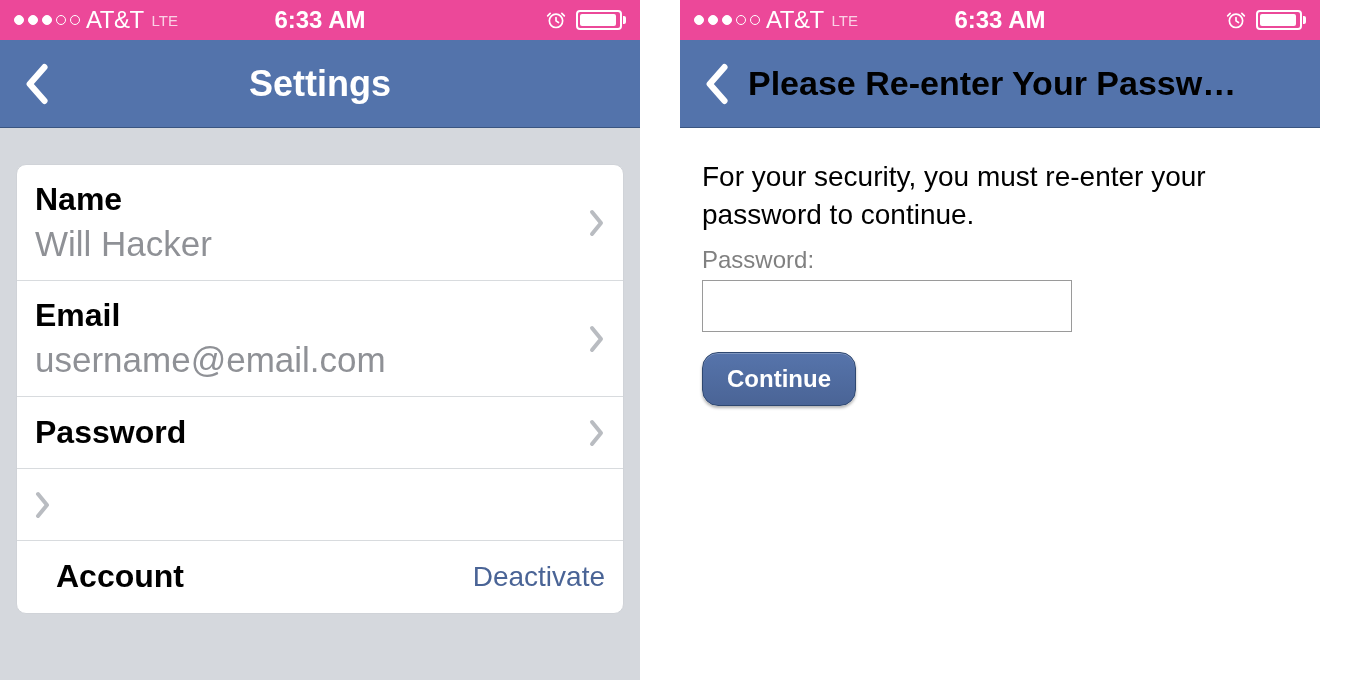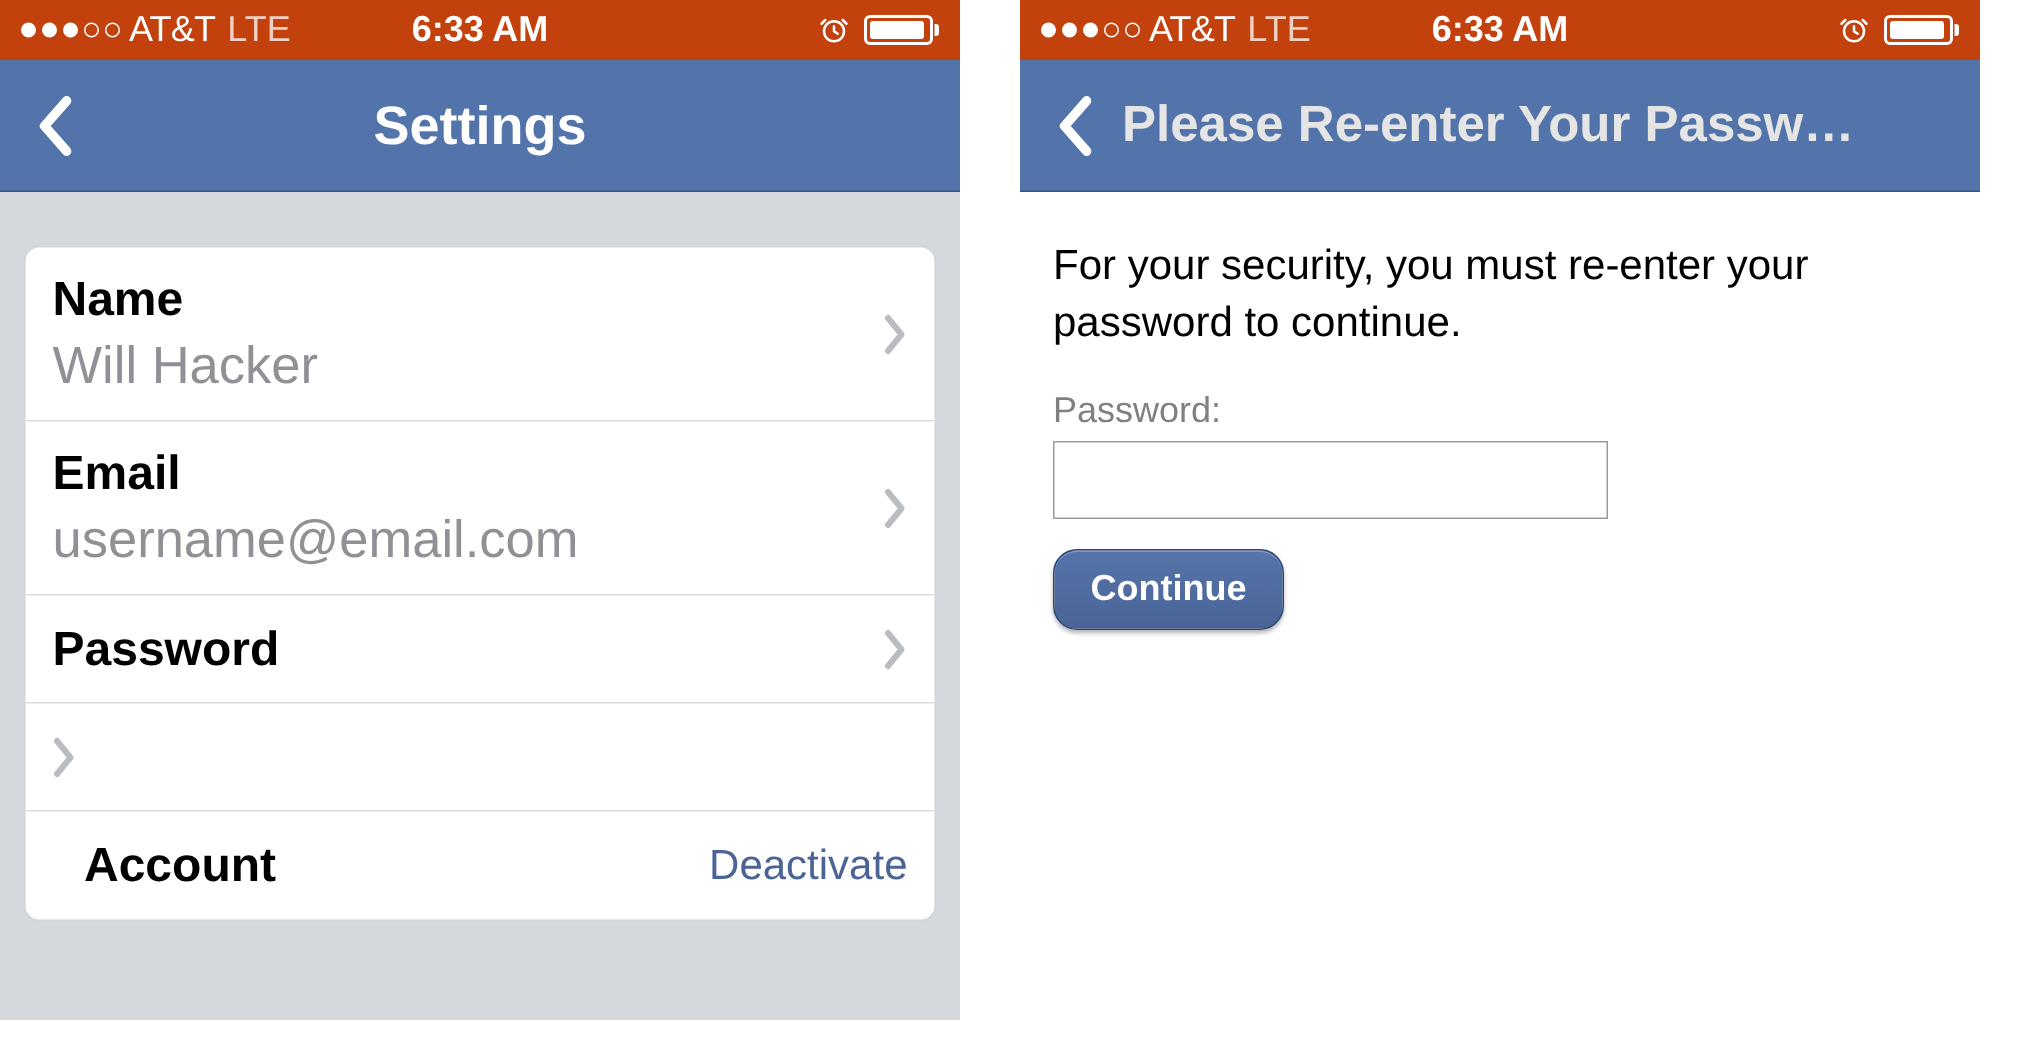--- a/index.html
+++ b/index.html
@@ -16,36 +16,36 @@
       width: 640px;
       height: 680px;
       position: relative;
       overflow: hidden;
     }
     .phone-left { background: #d5d8dd; }
     .phone-right { background: #ffffff; }
 
     
     .status-bar {
-      background: #c2410c;
+      background: #ec4899;
       height: 40px;
       display: flex;
       align-items: center;
       justify-content: space-between;
       padding: 0 14px;
       color: #fff;
       font-size: 24px;
       font-weight: 400;
     }
     .status-left { display: flex; align-items: center; gap: 6px; }
     .signal-dots { display: flex; gap: 4px; align-items: center; }
     .dot { width: 10px; height: 10px; border-radius: 50%; border: 1.5px solid #fff; }
     .dot.filled { background: #fff; }
     .carrier { font-size: 24px; letter-spacing: -0.5px; }
-    .lte { font-size: 24px; opacity: 0.75; margin-left: 2px; }
+    .lte { font-size: 15px; opacity: 0.75; margin-left: 2px; }
     .time { font-size: 24px; font-weight: 600; position: absolute; left: 50%; transform: translateX(-50%); }
     .status-right { display: flex; align-items: center; gap: 10px; }
     .alarm-icon svg { display: block; }
     .battery { display: flex; align-items: center; }
     .battery-body { width: 46px; height: 20px; border: 2px solid #fff; border-radius: 4px; position: relative; }
     .battery-fill { position: absolute; left: 2px; top: 2px; bottom: 2px; right: 4px; background: #fff; border-radius: 2px; }
     .battery-tip { width: 3px; height: 8px; background: #fff; border-radius: 0 2px 2px 0; margin-left: 1px; }
 
     
     .nav-bar {
@@ -71,21 +71,21 @@
       font-size: 36px;
       font-weight: 700;
       flex: 1;
       text-align: center;
       padding-right: 40px;
       white-space: nowrap;
       overflow: hidden;
       text-overflow: ellipsis;
     }
     .nav-title-left {
-      color: #e5e5e5;
+      color: #000000;
       font-size: 34px;
       font-weight: 700;
       flex: 1;
       margin-left: 12px;
       white-space: nowrap;
       overflow: hidden;
       text-overflow: ellipsis;
     }
 
     
@@ -111,21 +111,21 @@
     .chevron-right { color: #b9bcc1; }
     .chevron-right svg { display: block; }
     .deactivate { color: #4a6496; font-size: 28px; }
 
     
     .password-content { padding: 30px 22px; }
     .instruction {
       font-size: 28px;
       color: #000;
       line-height: 1.35;
-      margin-bottom: 26px;
+      margin-bottom: 12px;
     }
     .field-label {
       font-size: 24px;
       color: #808080;
       margin-bottom: 6px;
     }
     .password-input {
       width: 370px;
       height: 52px;
       border: 1px solid #9a9a9a;

